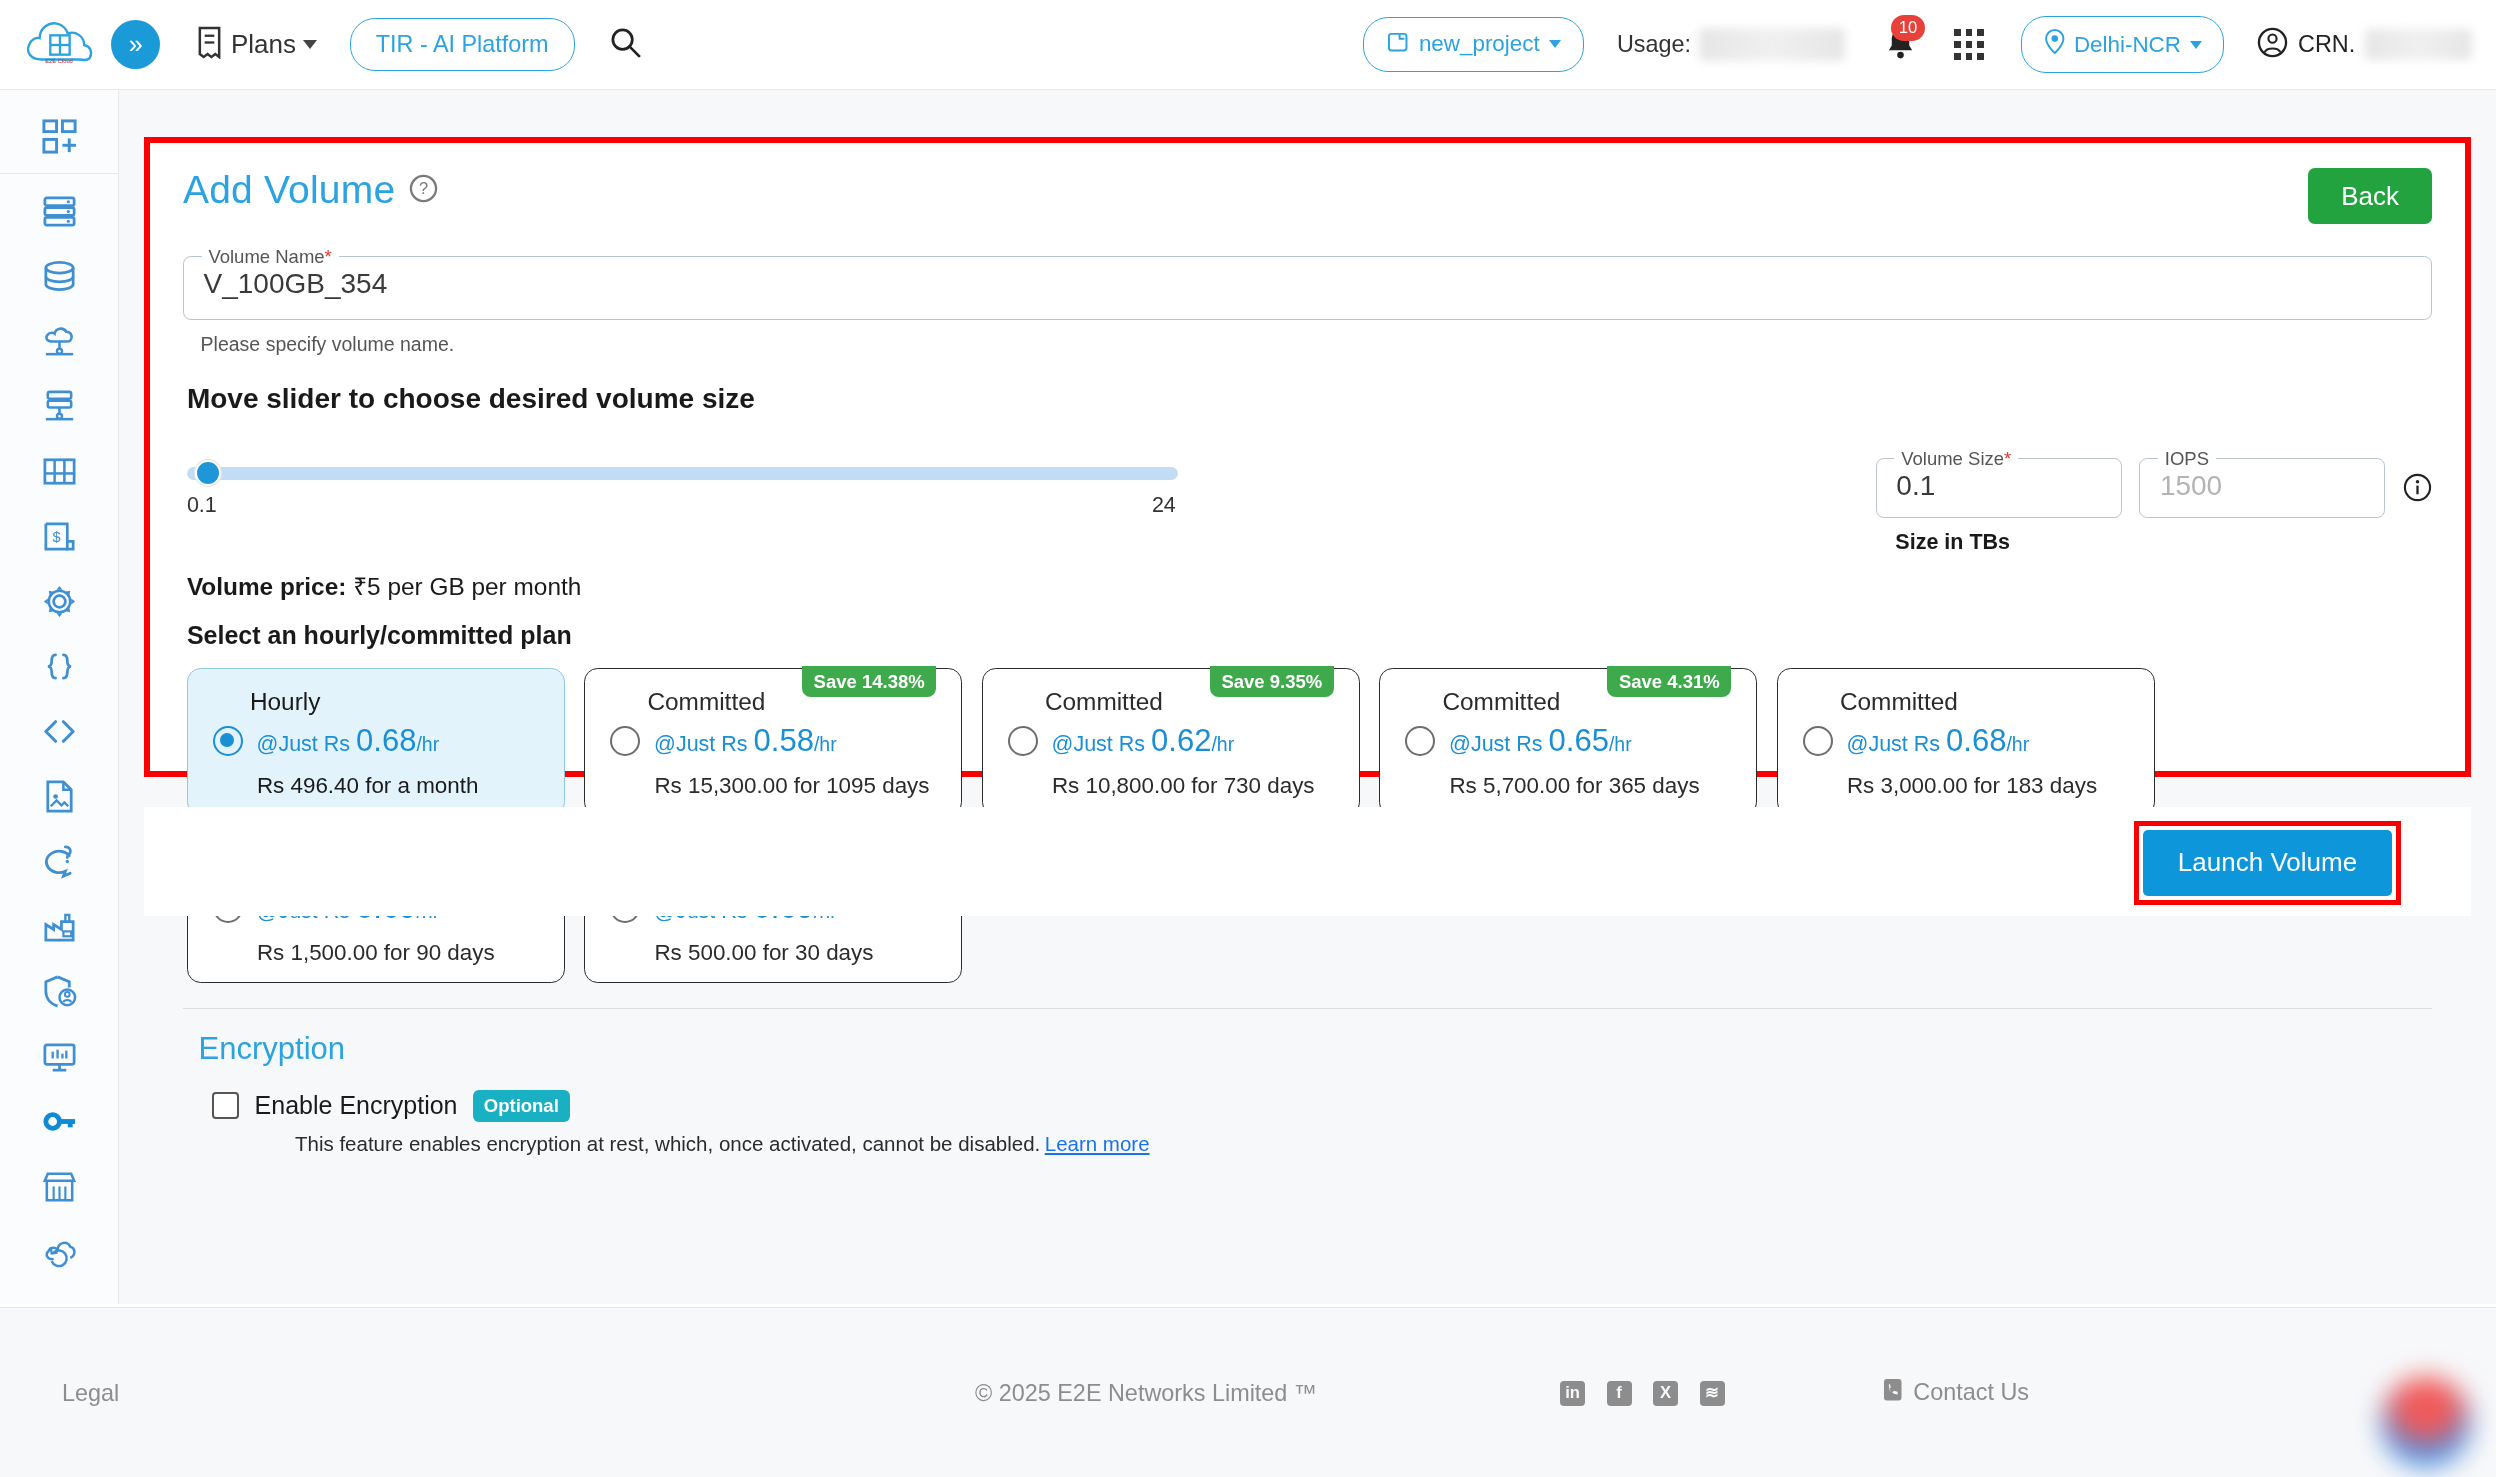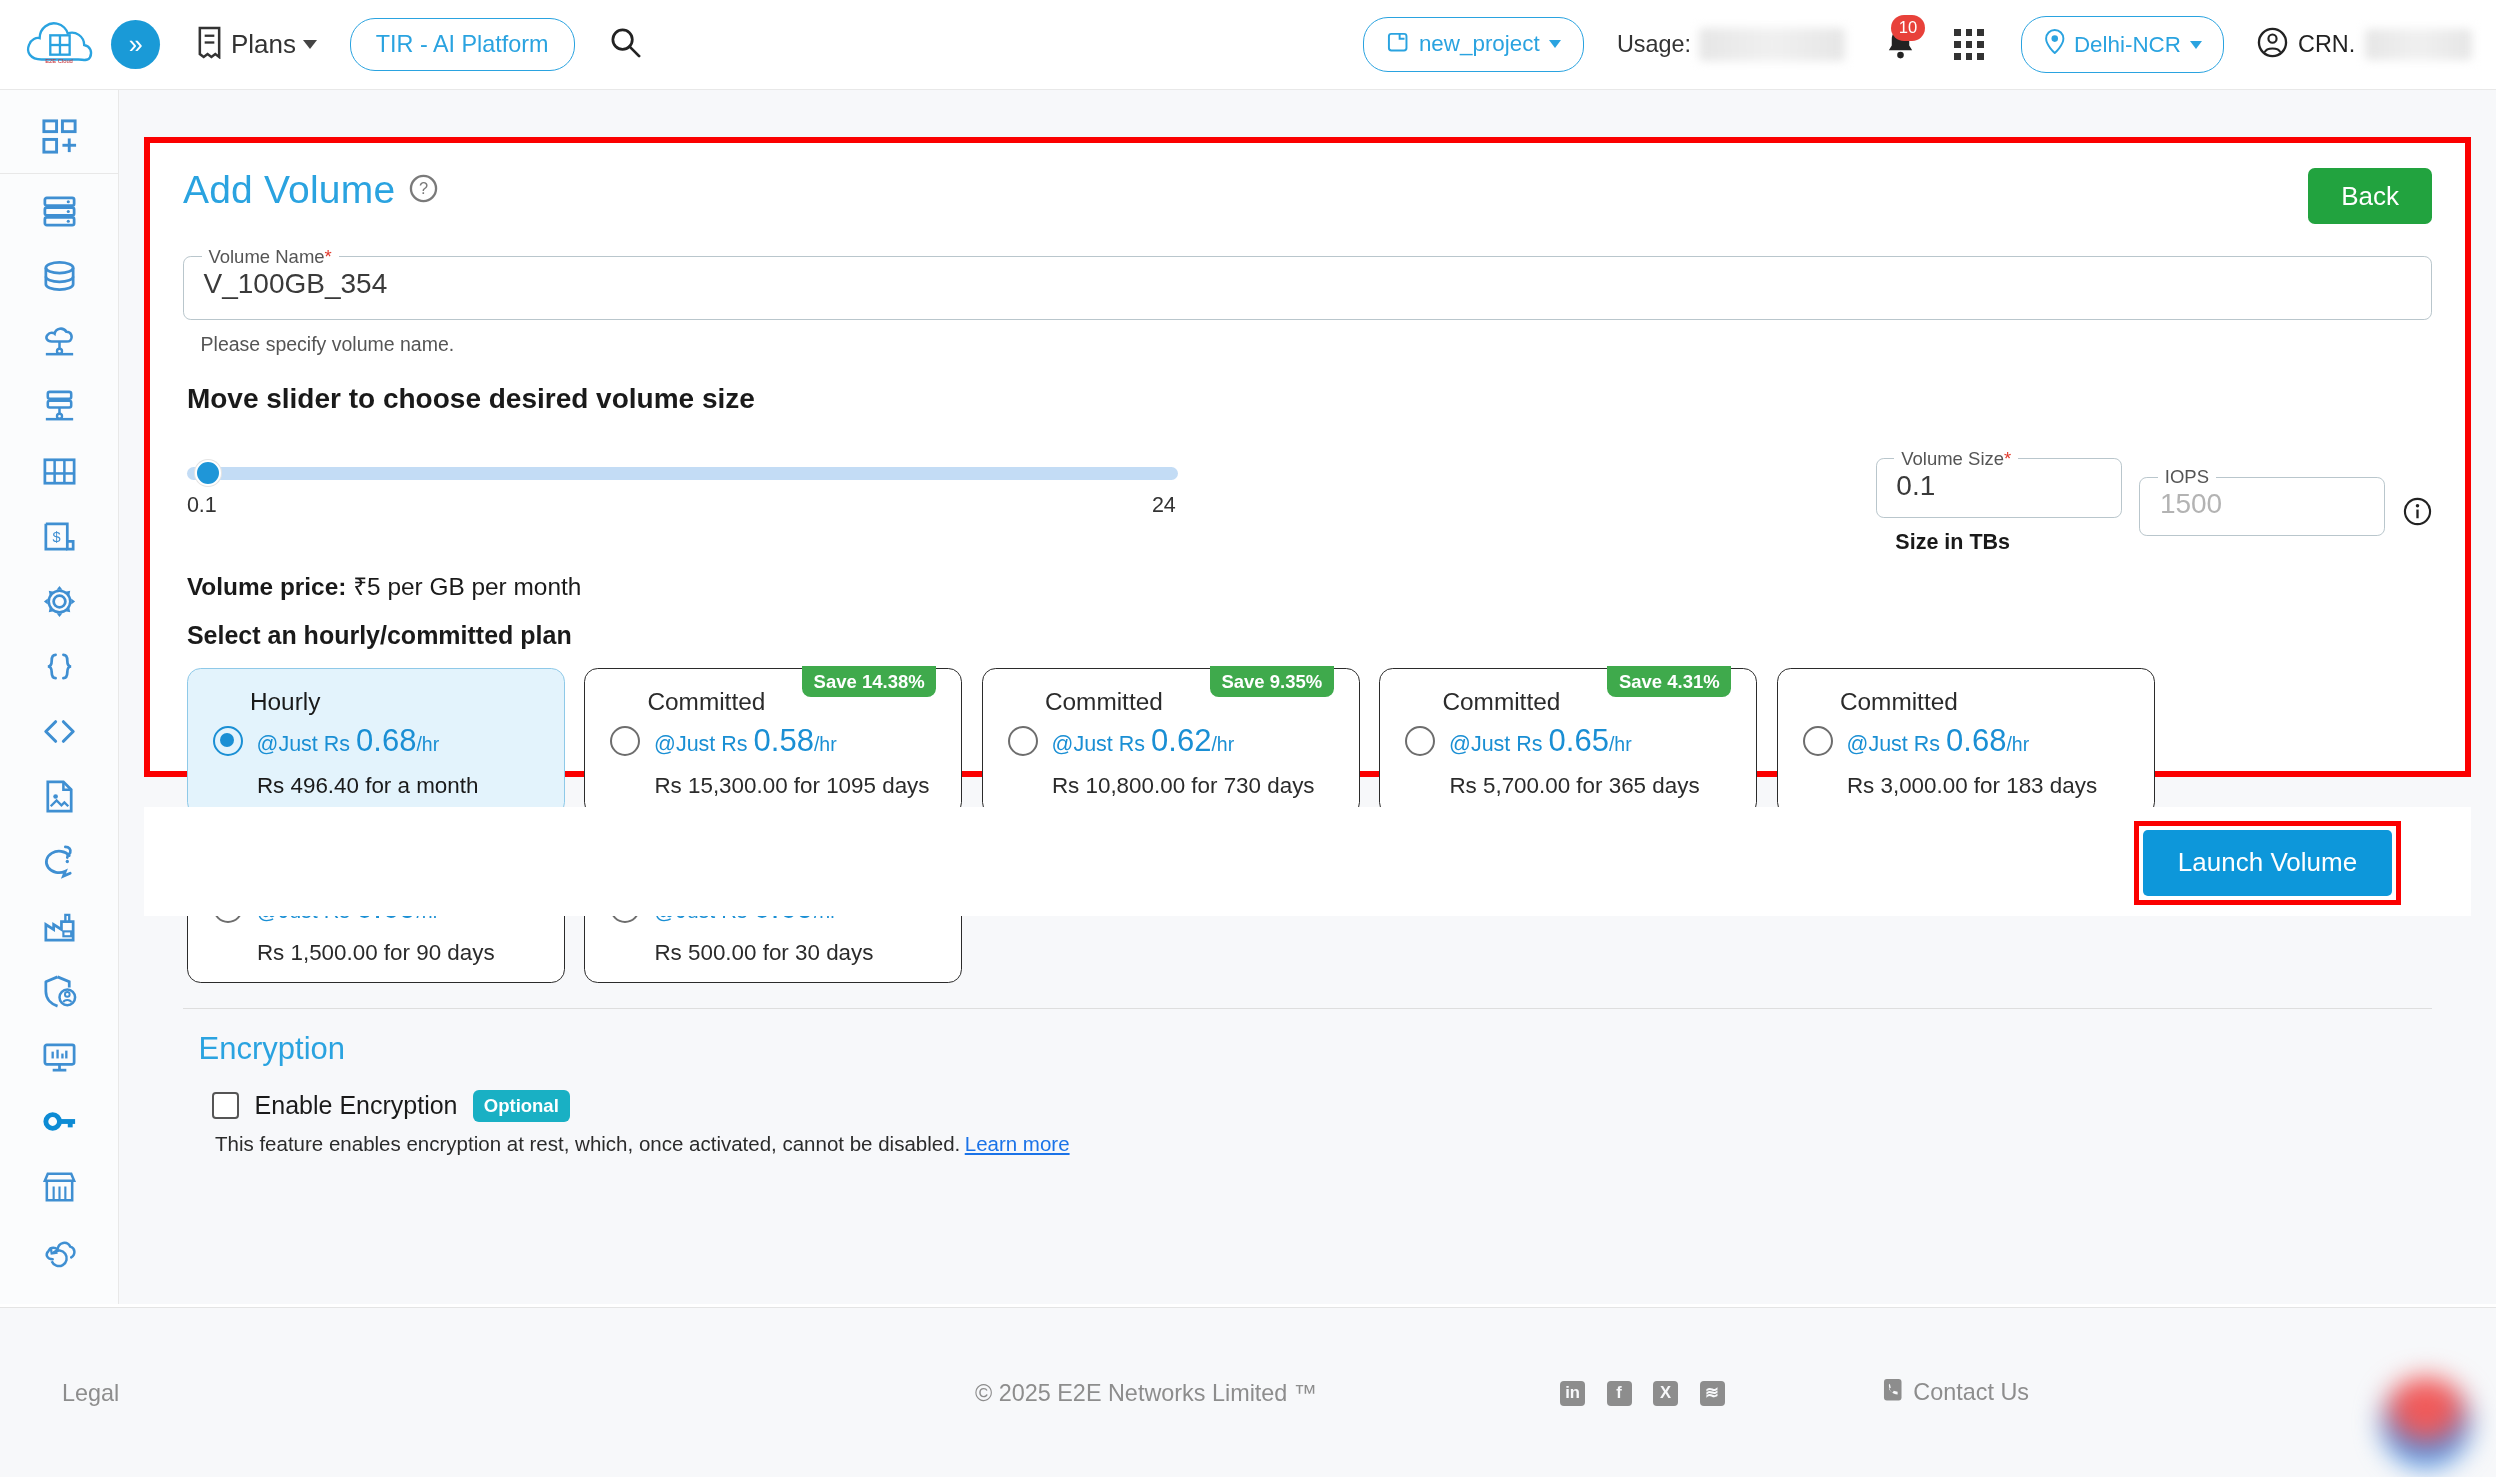--- a/index.html
+++ b/index.html
@@ -436,21 +436,21 @@
       <div class="sec-head" style="margin-top:27px;margin-left:3.9px;">Move slider to choose desired volume size</div>
 
       <div style="display:flex;align-items:flex-start;margin-top:33px;">
         <div class="slider-row" style="width:1019px;margin-left:3.9px;">
           <div class="track"></div>
           <div class="knob"></div>
           <div class="tick" style="left:0px;">0.1</div>
           <div class="tick" style="left:965px;">24</div>
         </div>
 
-        <div style="margin-left:694px;display:flex;align-items:center;gap:17.6px;">
+        <div style="margin-left:694px;display:flex;align-items:flex-start;gap:17.6px;">
           <div>
             <fieldset class="fset" style="width:246px;height:70px;">
               <legend><span>Volume Size</span><span style="color:#e23b2e">*</span></legend>
               <div class="val">0.1</div>
             </fieldset>
             <div style="font-size:21.5px;font-weight:bold;color:#1a1a1a;margin-top:12.7px;margin-left:19.5px;">Size in TBs</div>
           </div>
           <fieldset class="fset" style="width:246px;height:70px;">
             <legend>IOPS</legend>
             <div class="val ph">1500</div>
@@ -556,21 +556,21 @@
       </div>
 
       <div class="divider" style="margin-top:25px;"></div>
 
       <div class="enc-title" style="margin-top:21.5px;margin-left:15.6px;">Encryption</div>
       <div style="display:flex;align-items:center;gap:15.6px;margin-top:23.4px;margin-left:29px;">
         <span class="chk"></span>
         <span class="enc-lbl">Enable Encryption</span>
         <span class="opt-badge">Optional</span>
       </div>
-      <div style="margin-top:9.8px;margin-left:32px;">
+      <div style="margin-top:9.8px;margin-left:112px;">
         <span class="enc-desc">This feature enables encryption at rest, which, once activated, cannot be disabled.</span>
         <span class="enc-desc learn">Learn more</span>
       </div>
 
     </div>
   </div>
 
   <div class="launch-zone">
     <div class="launch-outline">
       <button class="launch-btn">Launch Volume</button>

